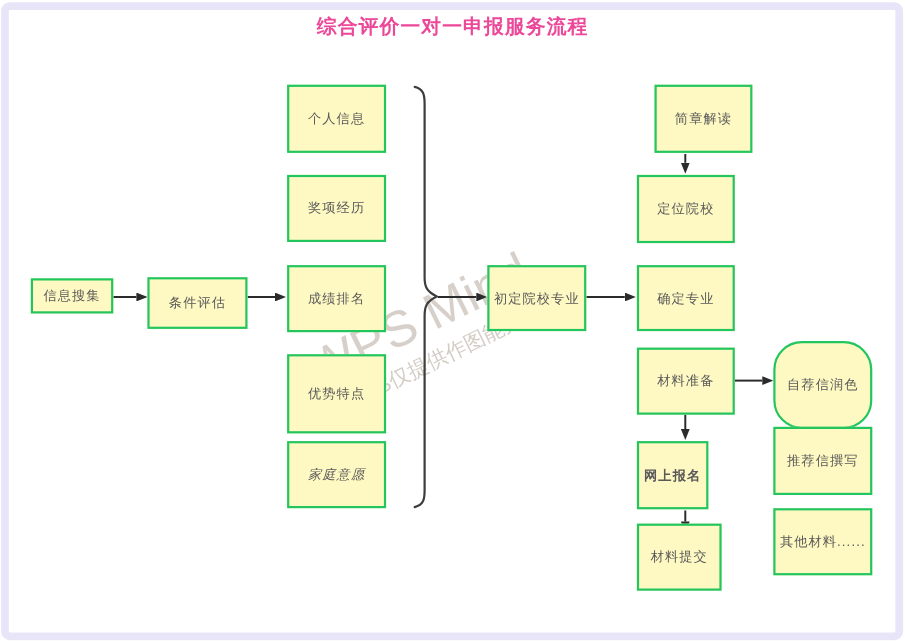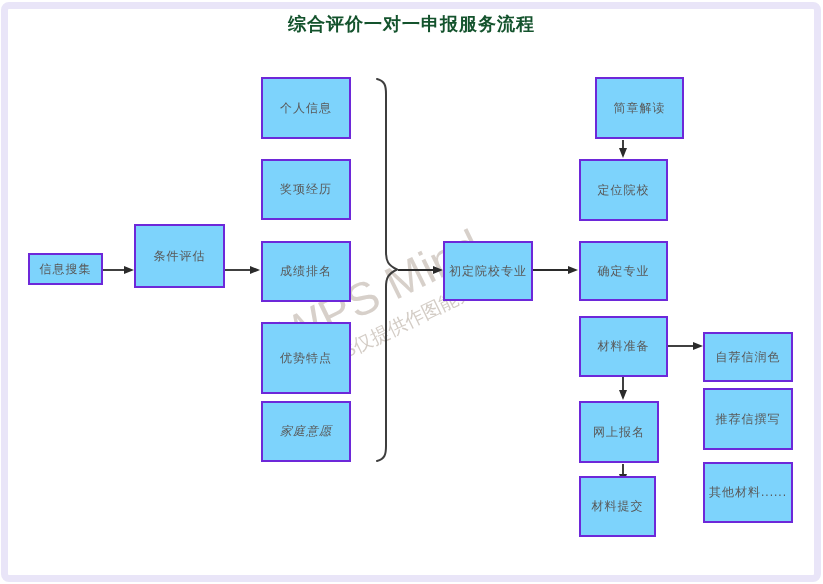--- a/index.html
+++ b/index.html
@@ -7,25 +7,25 @@
     position:relative;width:823px;height:584px;overflow:hidden;
     background:#ffffff;
     font-family:"Liberation Sans","DejaVu Sans",sans-serif;
   }
   #frame{
     position:absolute;left:1px;top:2px;right:2px;bottom:2px;
     border:7px solid #E9E5F8;border-radius:8px;pointer-events:none;
   }
   #diagram-title{
     position:absolute;left:0;top:12px;width:823px;text-align:center;
-    font-size:18px;font-weight:bold;letter-spacing:1px;color:#14532d;
+    font-size:18px;font-weight:bold;letter-spacing:1px;color:#ec4899;
   }
   .node{
     position:absolute;box-sizing:border-box;
-    border:2px solid #6d28d9;background:#7dd3fc;
+    border:2px solid #22c55e;background:#fef9c3;
     display:flex;align-items:center;justify-content:center;
     font-size:12px;color:#595959;letter-spacing:1px;
     white-space:nowrap;
   }
   #connectors{position:absolute;left:0;top:0;pointer-events:none;}
   .wm{
     position:absolute;color:rgba(182,170,159,0.55);
     transform:rotate(-26deg);transform-origin:center center;
     white-space:nowrap;pointer-events:none;user-select:none;
   }
@@ -56,35 +56,35 @@
       <line x1="623" y1="140" x2="623" y2="148" marker-end="url(#ah)"></line>
       <line x1="668" y1="346" x2="693" y2="346" marker-end="url(#ah)"></line>
       <line x1="623" y1="377" x2="623" y2="390" marker-end="url(#ah)"></line>
       <line x1="623" y1="464" x2="623" y2="474" marker-end="url(#ah)"></line>
     </g>
     <path d="M377,79 C385,81 386,86 386,94 L386,252 C386,261 388,265 397,269.5
              C388,274 386,278 386,287 L386,446 C386,454 385,459 377,461" stroke="#3D3D3D" stroke-width="2" fill="none" stroke-linecap="round"></path>
   </svg>
 
   <div class="node" style="left:28px;top:253px;width:75px;height:32px;">信息搜集</div>
-  <div class="node" style="left:134px;top:224px;width:91px;height:64px;">条件评估</div>
+  <div class="node" style="left:134px;top:252px;width:91px;height:47px;">条件评估</div>
 
   <div class="node" style="left:261px;top:77px;width:90px;height:62px;">个人信息</div>
   <div class="node" style="left:261px;top:159px;width:90px;height:61px;">奖项经历</div>
   <div class="node" style="left:261px;top:241px;width:90px;height:61px;">成绩排名</div>
   <div class="node" style="left:261px;top:322px;width:90px;height:72px;">优势特点</div>
   <div class="node" style="left:261px;top:401px;width:90px;height:61px;font-style:italic;">家庭意愿</div>
 
   <div class="node" style="left:443px;top:241px;width:90px;height:60px;">初定院校专业</div>
 
   <div class="node" style="left:595px;top:77px;width:89px;height:62px;">简章解读</div>
   <div class="node" style="left:579px;top:159px;width:89px;height:62px;">定位院校</div>
   <div class="node" style="left:579px;top:241px;width:89px;height:60px;">确定专业</div>
   <div class="node" style="left:579px;top:316px;width:89px;height:61px;">材料准备</div>
-  <div class="node" style="left:579px;top:401px;width:80px;height:62px;">网上报名</div>
+  <div class="node" style="left:579px;top:401px;width:65px;height:62px;font-weight:bold;">网上报名</div>
   <div class="node" style="left:579px;top:476px;width:77px;height:61px;">材料提交</div>
 
-  <div class="node" style="left:703px;top:332px;width:90px;height:50px;">自荐信润色</div>
+  <div class="node" style="left:703px;top:310px;width:90px;height:80px;border-radius:26px;">自荐信润色</div>
   <div class="node" style="left:703px;top:462px;width:90px;height:61px;">其他材料......</div>
   <div class="node" style="left:703px;top:388px;width:90px;height:62px;">推荐信撰写</div>
 
   <div id="frame"></div>
 </div>
 
 </body></html>

